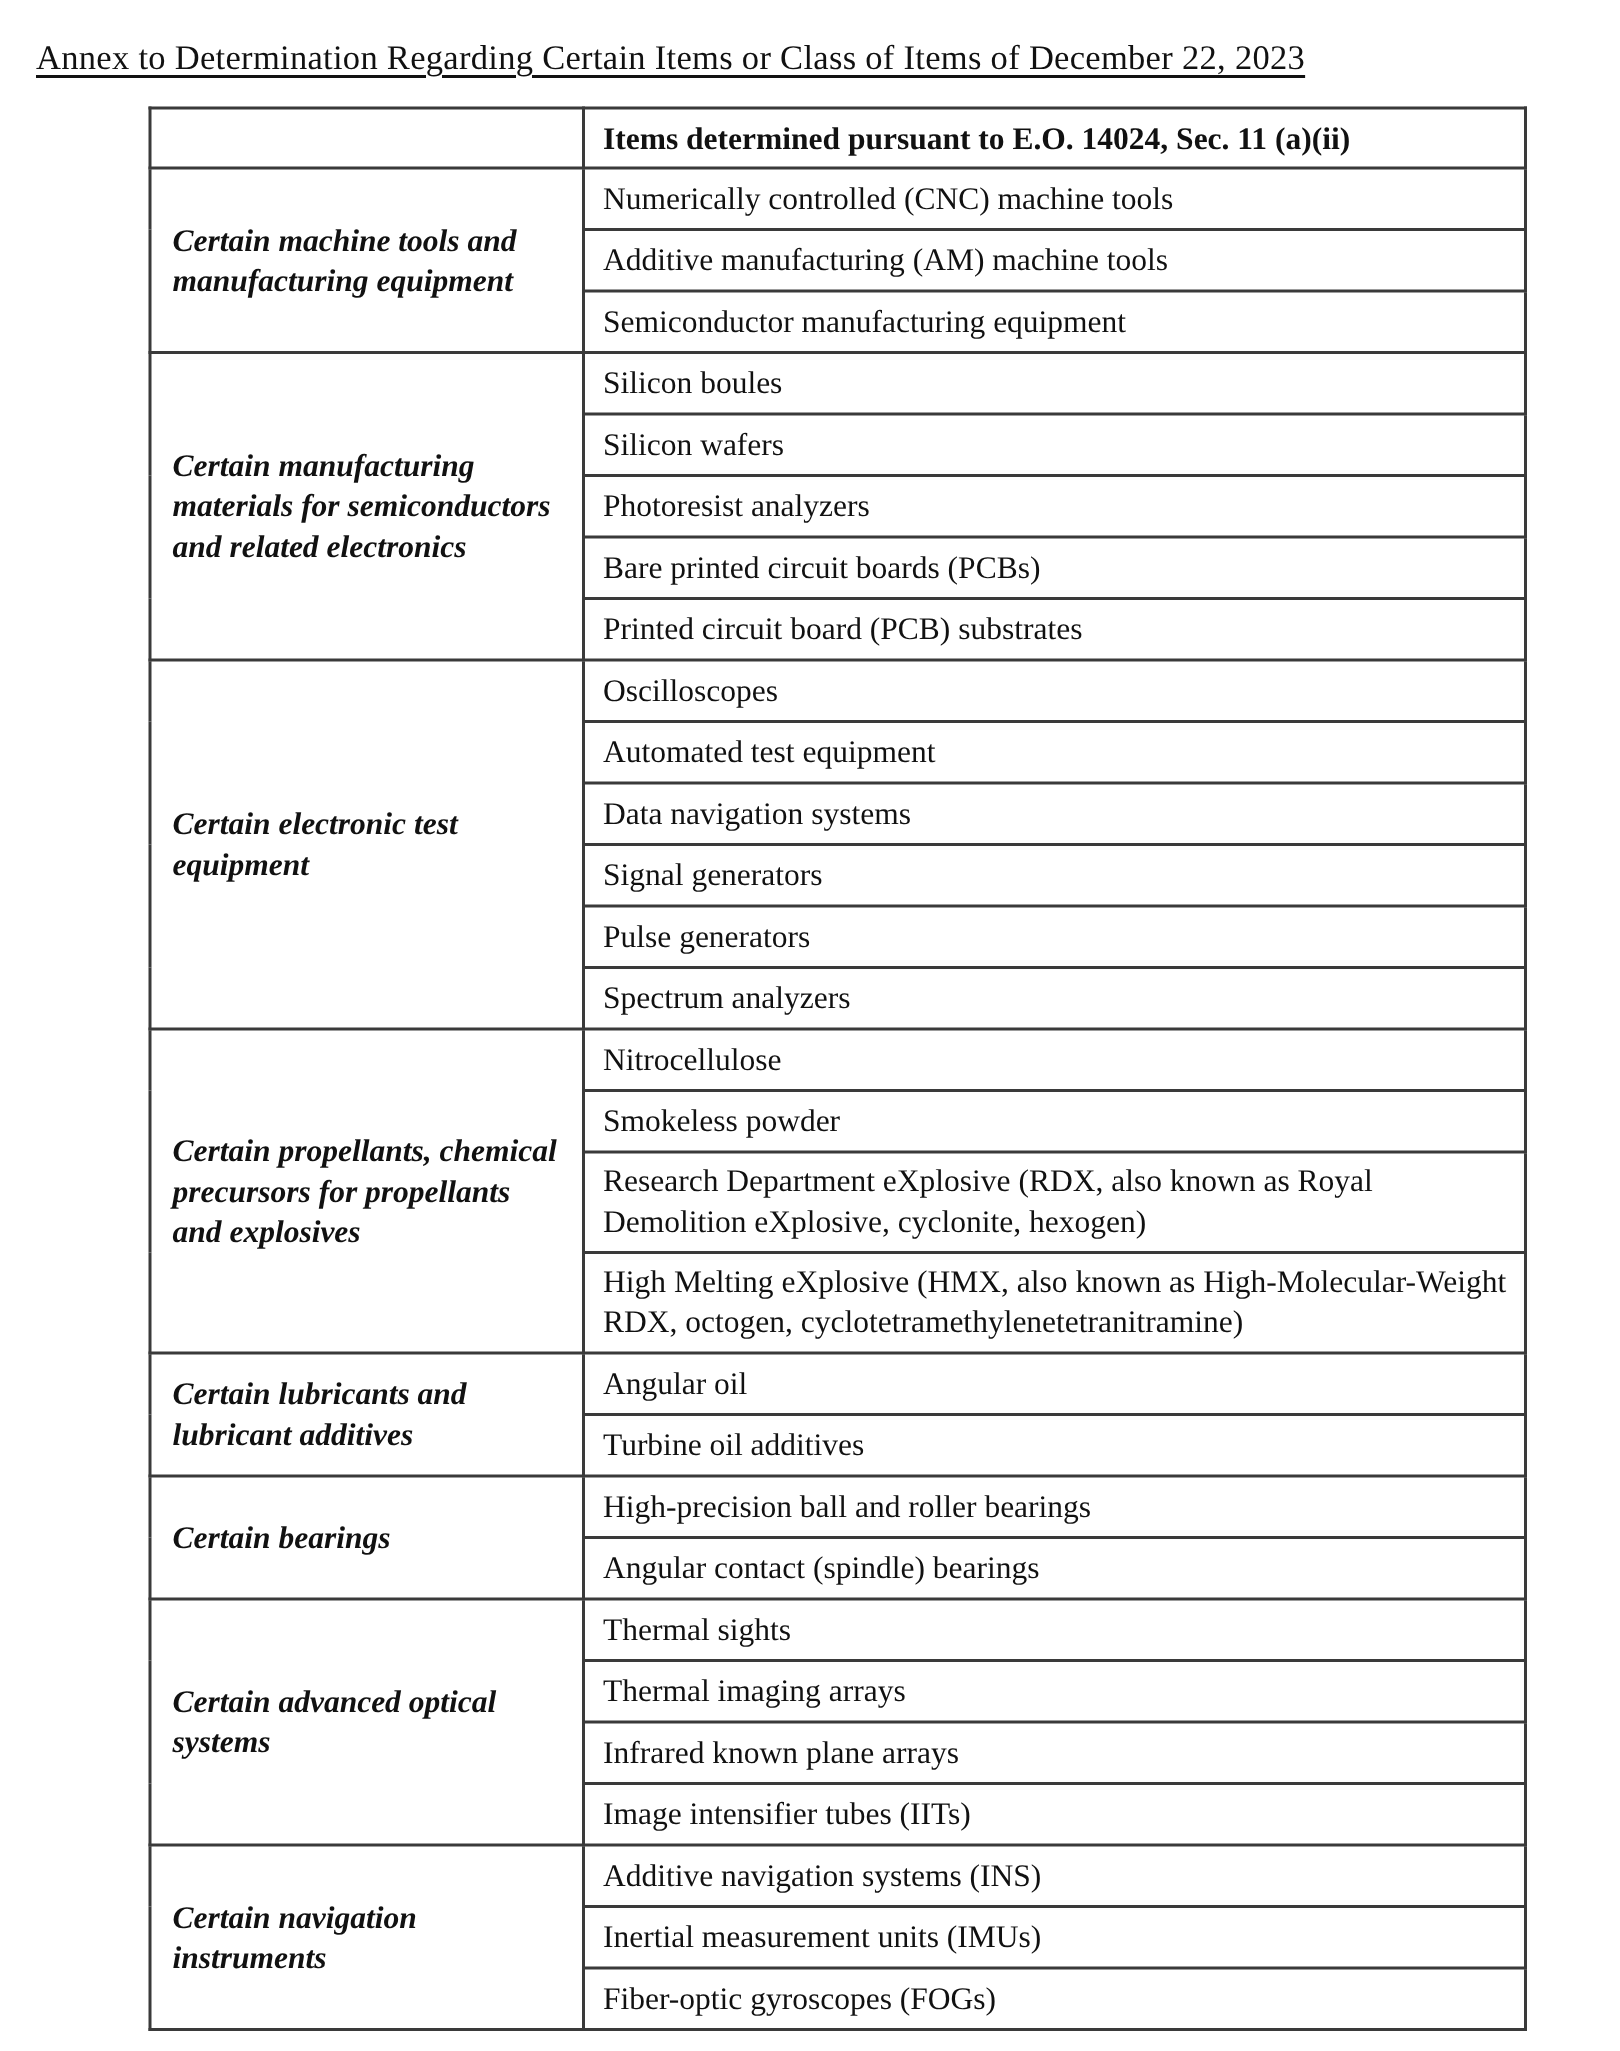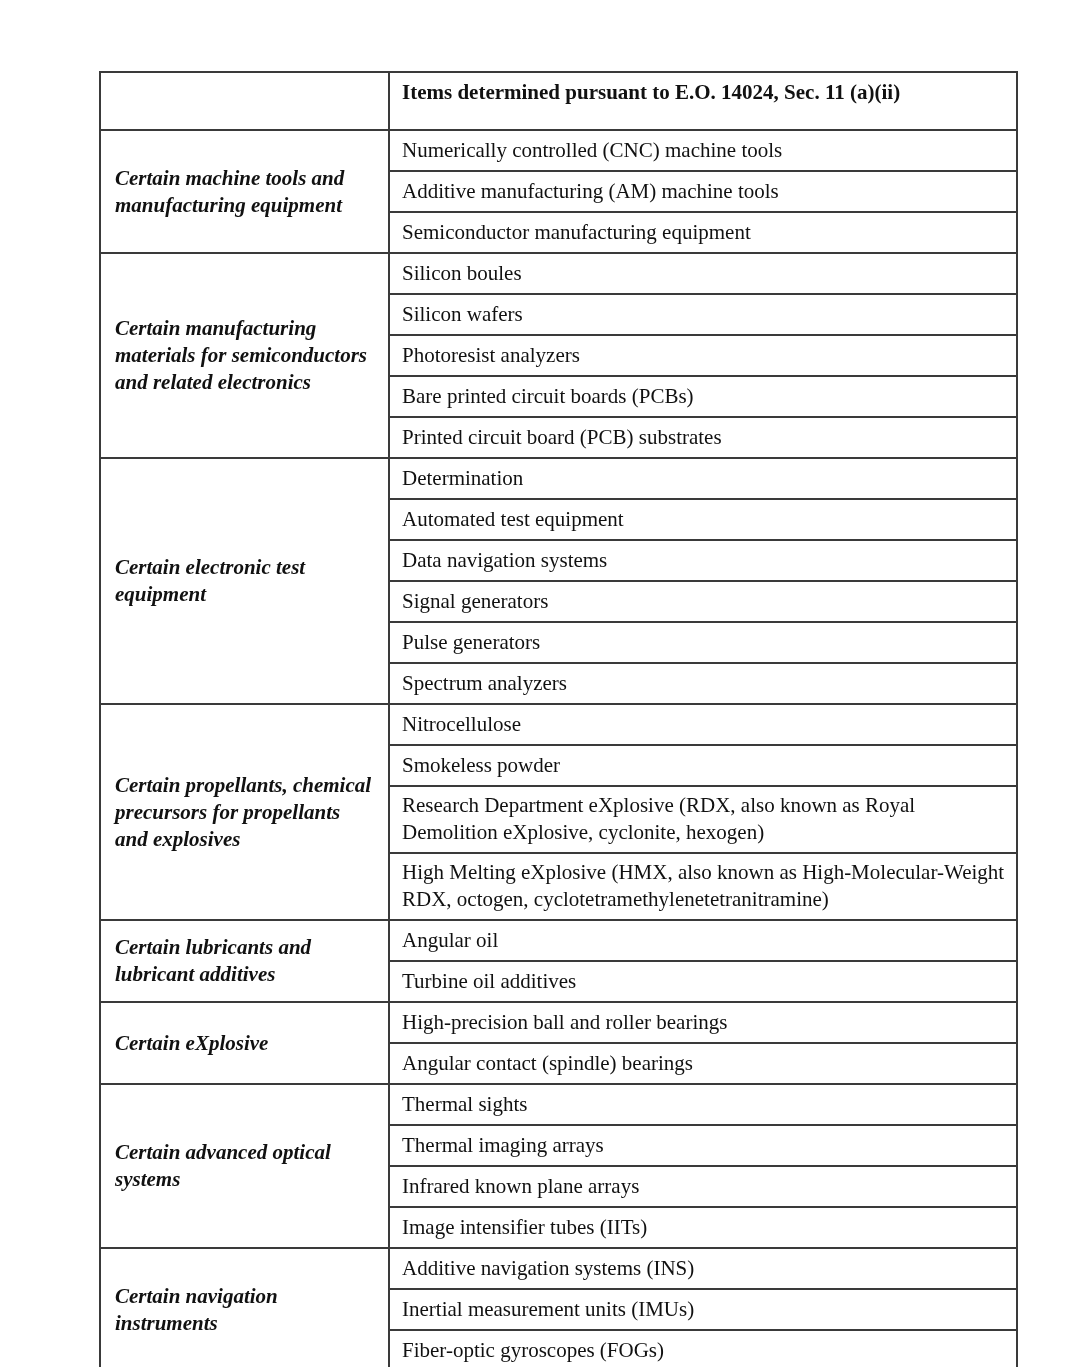--- a/index.html
+++ b/index.html
@@ -43,21 +43,21 @@
     border: 2px solid #3a3a3a;
     font-size: 21px;
     line-height: 27px;
     vertical-align: middle;
     background: #ffffff;
   }
   td.header-cell {
     font-weight: bold;
     font-size: 21.5px;
     height: 34px;
-    padding: 2px 8px 20px 12px;
+    padding: 2px 8px 2px 12px;
   }
   td.empty-cell {
     height: 34px;
   }
   td.cat {
     font-weight: bold;
     font-style: italic;
     padding: 6px 10px 6px 14px;
     line-height: 29px;
     margin-top: 14px;
@@ -65,20 +65,21 @@
   td.item {
     height: 28px;
     padding: 5px 10px 6px 12px;
   }
 </style>
 </head>
 <body>
 
 <div class="page">
 
+  <h1 class="title">Annex to Determination Regarding Certain Items or Class of Items of December 22, 2023</h1>
 
   <table class="annex">
     <colgroup>
       <col class="c-cat">
       <col class="c-item">
     </colgroup>
     <tbody>
       <tr>
         <td class="empty-cell"></td>
         <td class="header-cell">Items determined pursuant to E.O. 14024, Sec. 11 (a)(ii)</td>
@@ -107,21 +108,21 @@
         </tr>
       <tr>
           <td class="item">Bare printed circuit boards (PCBs)</td>
         </tr>
       <tr>
           <td class="item">Printed circuit board (PCB) substrates</td>
         </tr>
 
       <tr>
         <td class="cat" rowspan="6">Certain electronic test equipment</td>
-        <td class="item">Determination</td>
+        <td class="item">Oscilloscopes</td>
       </tr>
       <tr>
           <td class="item">Automated test equipment</td>
         </tr>
       <tr>
           <td class="item">Data navigation systems</td>
         </tr>
       <tr>
           <td class="item">Signal generators</td>
         </tr>
@@ -148,21 +149,21 @@
 
       <tr>
         <td class="cat" rowspan="2">Certain lubricants and lubricant additives</td>
         <td class="item">Angular oil</td>
       </tr>
       <tr>
           <td class="item">Turbine oil additives</td>
         </tr>
 
       <tr>
-        <td class="cat" rowspan="2">Certain eXplosive</td>
+        <td class="cat" rowspan="2">Certain bearings</td>
         <td class="item">High-precision ball and roller bearings</td>
       </tr>
       <tr>
           <td class="item">Angular contact (spindle) bearings</td>
         </tr>
 
       <tr>
         <td class="cat" rowspan="4">Certain advanced optical systems</td>
         <td class="item">Thermal sights</td>
       </tr>

